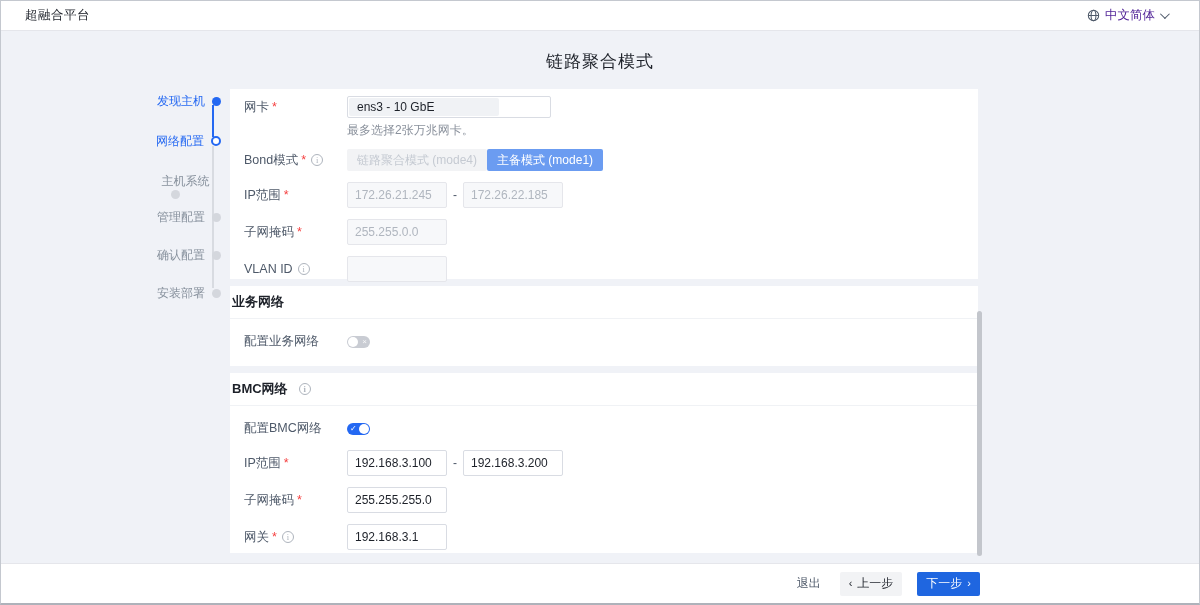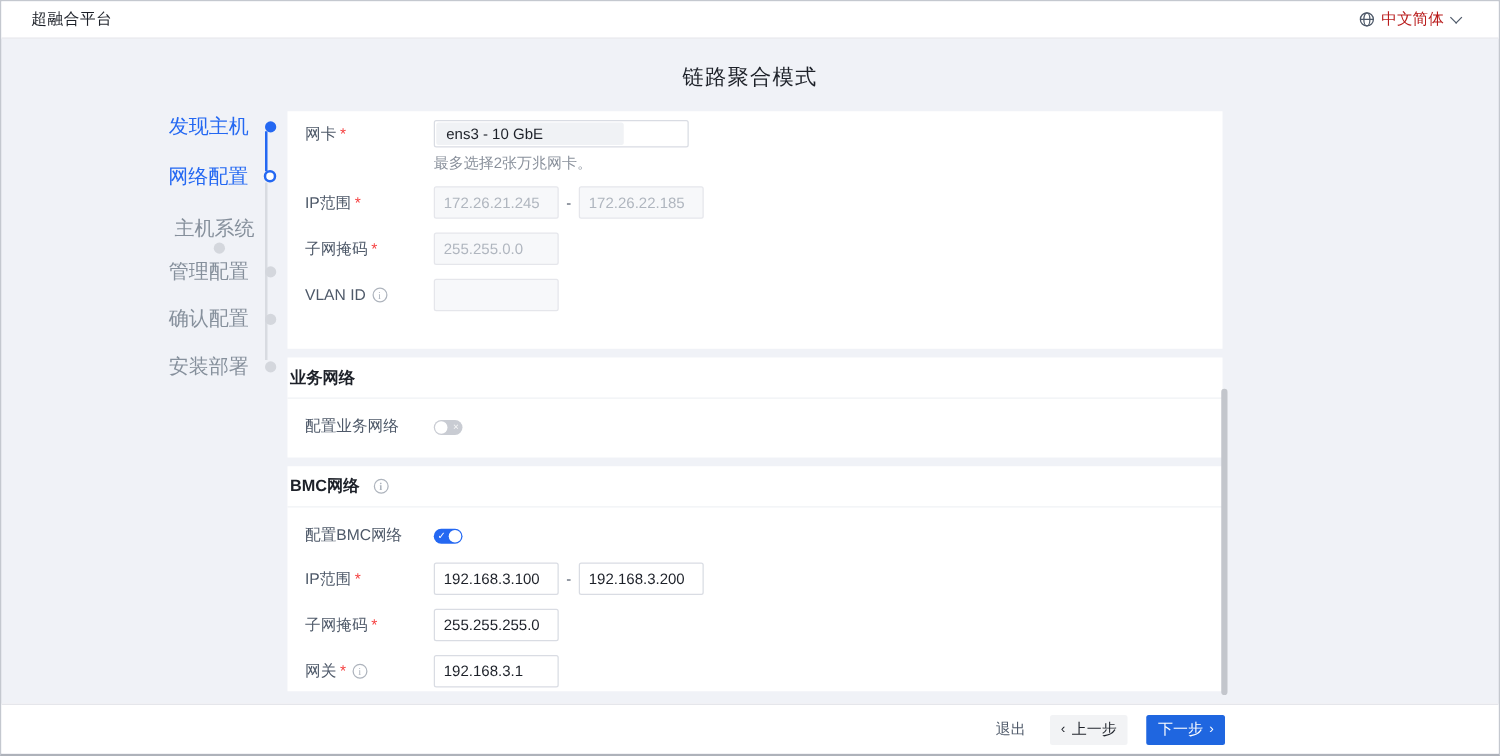--- a/index.html
+++ b/index.html
@@ -6,35 +6,35 @@
   html,body { width:1200px; height:605px; }
   body { font-family:"Liberation Sans","DejaVu Sans",sans-serif; background:#fff; }
   .app { position:relative; width:1200px; height:605px; background:#f0f2f7;
          border:1px solid #c4c8cf; border-bottom:2px solid #aeb2ba; overflow:hidden; }
 
   
   .topbar { position:absolute; top:0; left:0; right:0; height:30px; background:#fff;
             border-bottom:1px solid #e5e6eb; display:flex; align-items:center;
             justify-content:space-between; padding:0 32px 0 24px; z-index:5; }
   .brand { font-size:12.5px; color:#1d2129; letter-spacing:.5px; }
-  .lang { display:flex; align-items:center; gap:5px; font-size:12.5px; color:#b91c1c; cursor:pointer; }
+  .lang { display:flex; align-items:center; gap:5px; font-size:12.5px; color:#4c1d95; cursor:pointer; }
   .globe { width:13px; height:13px; }
   .chev-down { width:7px; height:7px; border-right:1.3px solid #4e5969; border-bottom:1.3px solid #4e5969;
                transform:rotate(45deg) translateY(-2px); }
 
   
   .page-title { position:absolute; top:49px; left:0; width:100%; text-align:center;
                 font-size:17px; font-weight:500; color:#1d2129; letter-spacing:1px; }
 
   
   .step-line { position:absolute; width:2px; left:211px; background:#d8dbe1; }
   .step-line.blue { background:#2468f2; }
   .step { position:absolute; left:128px; width:92px; height:20px; display:flex;
           align-items:center; cursor:pointer; z-index:2; }
-  .step-label { width:76px; text-align:center; font-size:16px; color:#86909c; margin-right:7px; }
+  .step-label { width:76px; text-align:right; font-size:12px; color:#86909c; margin-right:7px; }
   .step.done .step-label, .step.current .step-label { color:#2468f2; }
   .dot { width:9px; height:9px; border-radius:50%; background:#d4d7dd; flex:0 0 auto; }
   .step.done .dot { background:#2468f2; }
   .step.current .dot { background:#fff; border:2.5px solid #2468f2; width:10px; height:10px; }
 
   
   .panel { position:absolute; left:229px; width:748px; background:#fff; }
   .p-net  { top:88px;  height:190px; padding:7px 0 0 14px; }
   .p-biz  { top:285px; height:80px; }
   .p-bmc  { top:372px; height:180px; }
@@ -150,20 +150,30 @@
       <span class="flabel">
           <span class="req">网卡</span>
         </span>
       <div class="select-box">
         <span class="tag">ens3 - 10 GbE</span>
       </div>
     </div>
     <div class="hint">最多选择2张万兆网卡。</div>
     <div class="frow">
       <span class="flabel">
+          <span class="req">Bond模式</span>
+          <span class="info"></span>
+        </span>
+      <div class="seg">
+        <span class="seg-btn dis">链路聚合模式 (mode4)</span>
+        <span class="seg-btn sel">主备模式 (mode1)</span>
+      </div>
+    </div>
+    <div class="frow">
+      <span class="flabel">
           <span class="req">IP范围</span>
         </span>
       <input class="inp dis w100" disabled="" value="172.26.21.245" style="">
       <span class="sep">-</span>
       <input class="inp dis w100" disabled="" value="172.26.22.185" style="">
     </div>
     <div class="frow">
       <span class="flabel">
           <span class="req">子网掩码</span>
         </span>

